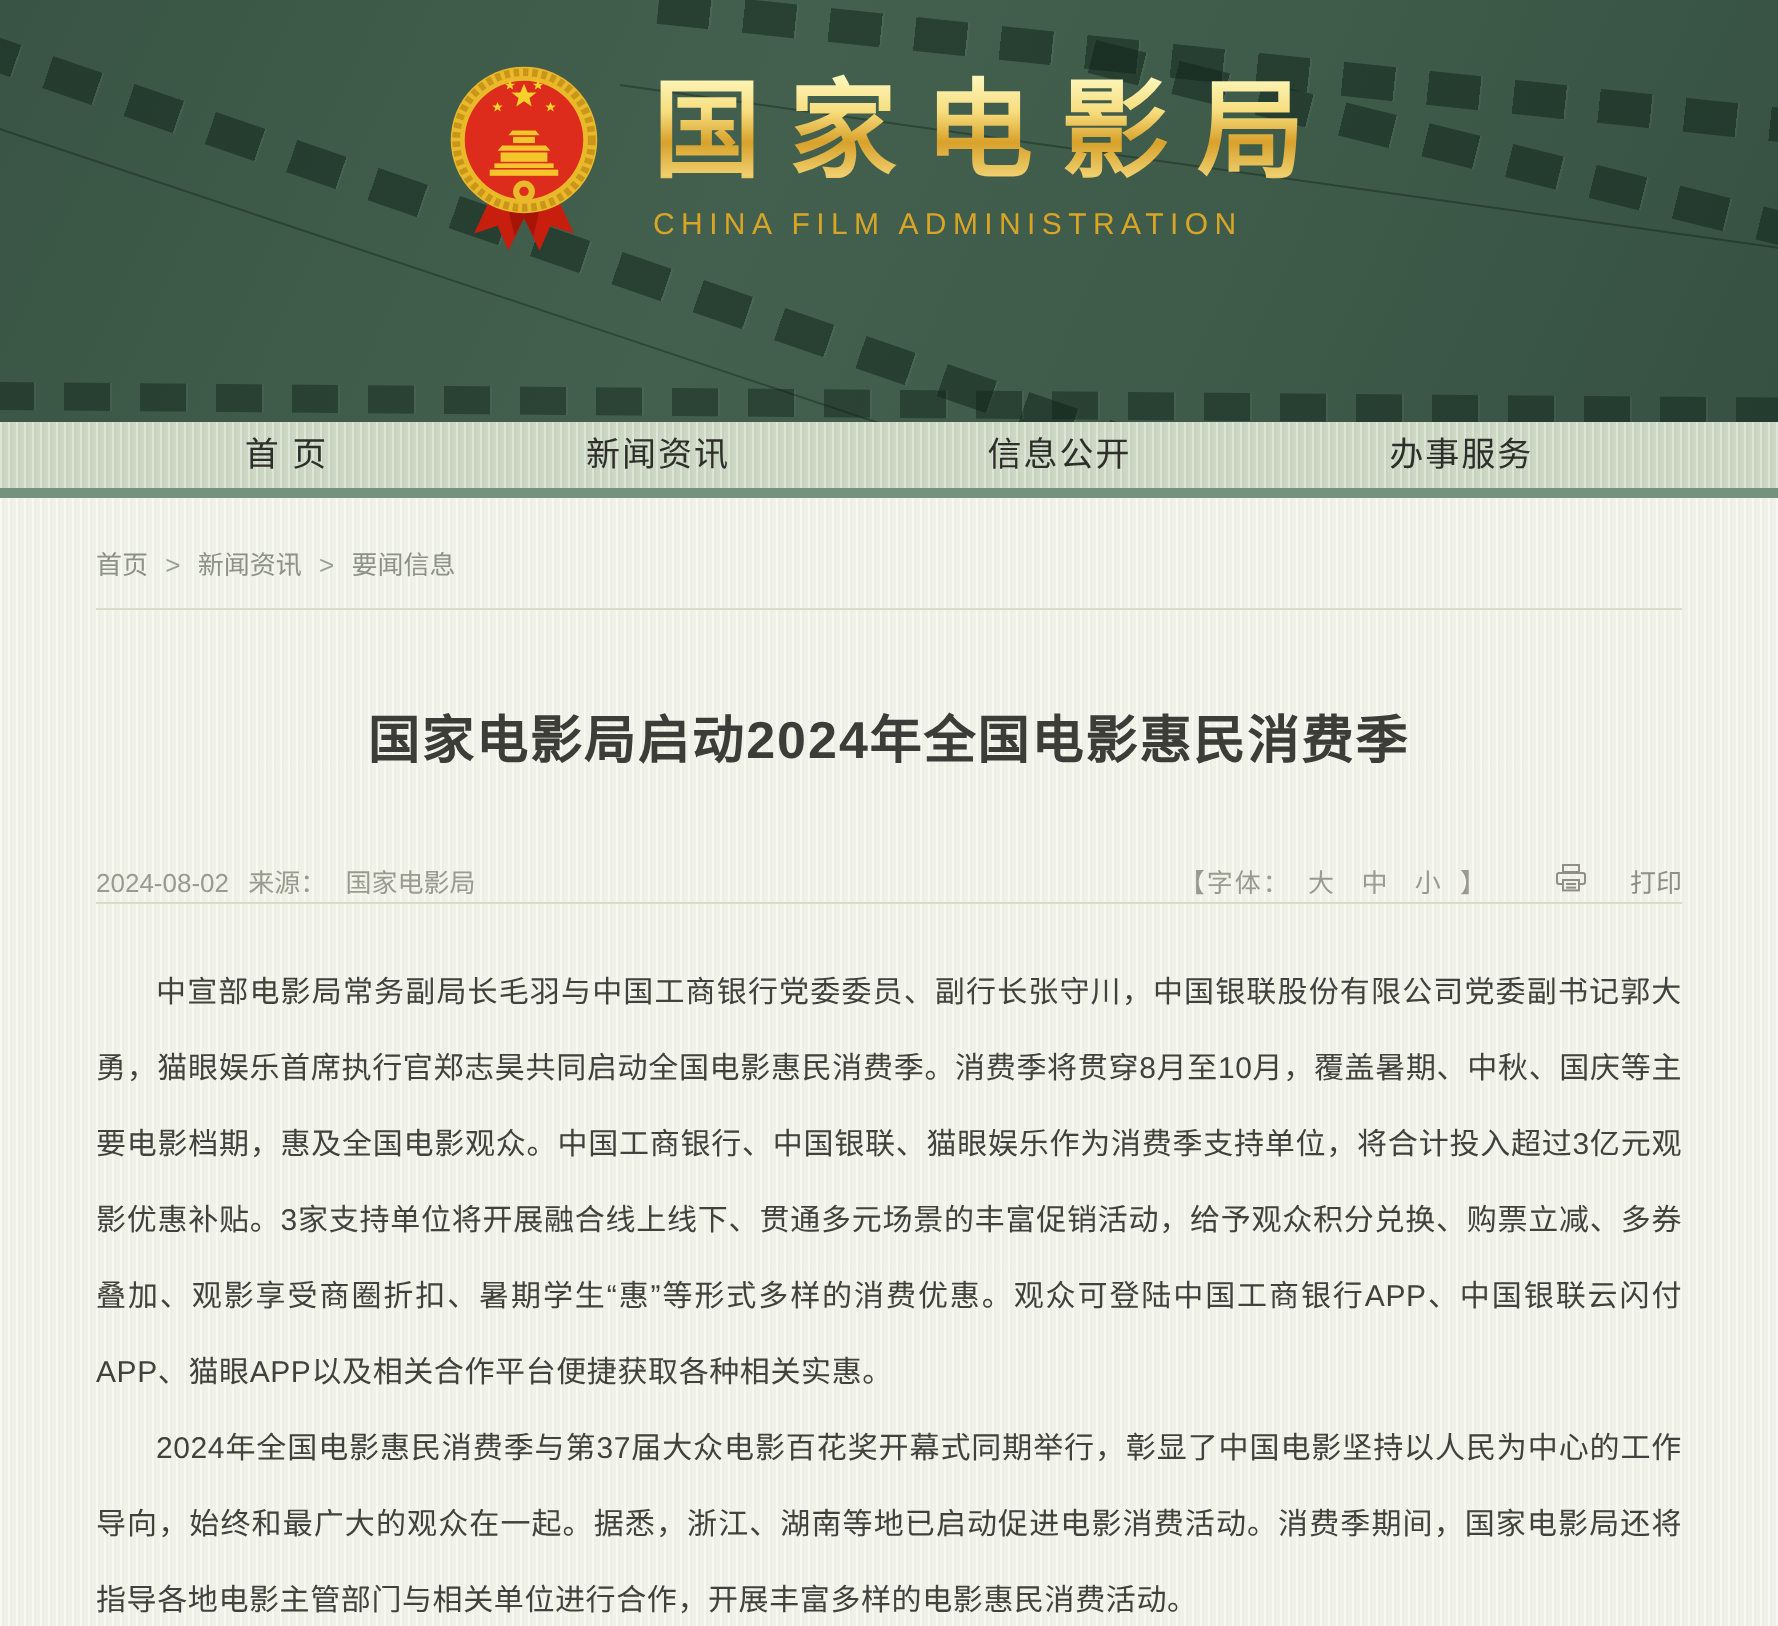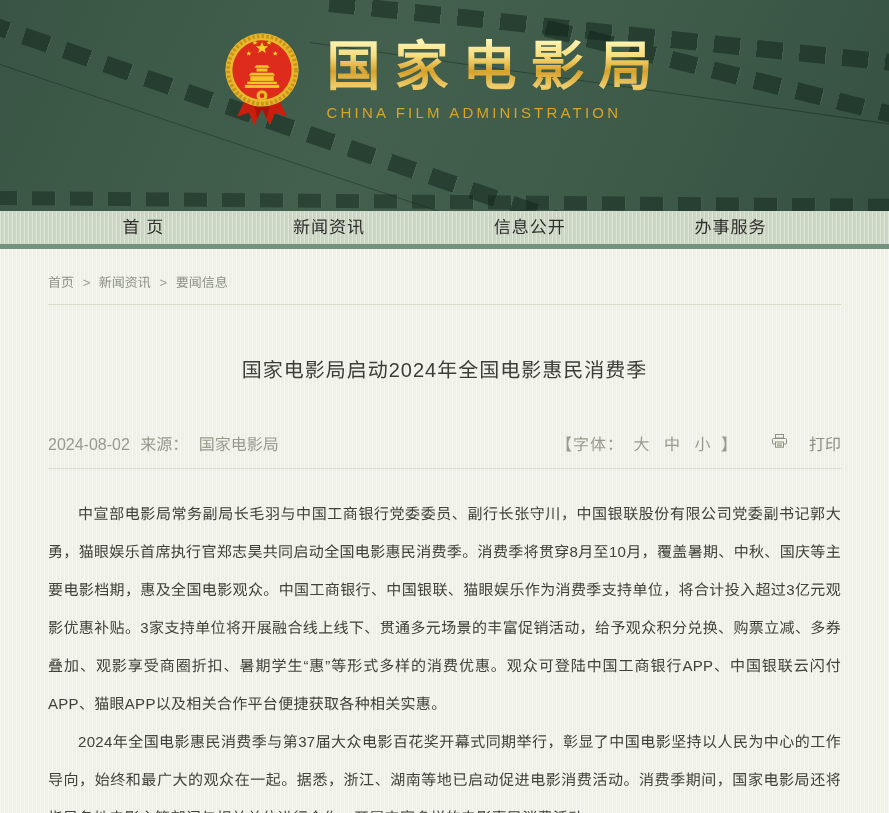--- a/index.html
+++ b/index.html
@@ -49,23 +49,23 @@
     background-color:#f0f2e7;
     background-image:repeating-linear-gradient(90deg, rgba(255,255,255,.5) 0 1px, rgba(0,0,0,.012) 1px 2px, transparent 2px 4px);
   }
   .container { padding:0 48px; }
 
   .breadcrumb { padding-top:23px; font-size:13px; color:#8e9186; }
   .breadcrumb .bc-sep { margin:0 5px; color:#9aa092; }
   .bc-link { cursor:pointer;text-align:right; }
   .bc-line { border:none; border-top:1px solid #d9dcca; margin-top:13px; }
 
-  .article-title { font-size:20px; font-weight:400; color:#3c3c38; text-align:center; letter-spacing:1px; margin-top:46px; line-height:38px; }
+  .article-title { font-size:26px; font-weight:700; color:#3c3c38; text-align:center; letter-spacing:1px; margin-top:46px; line-height:38px; }
 
-  .meta-row { display:flex; justify-content:space-between; align-items:center; margin-top:42px; padding-bottom:13px; border-bottom:1px solid #d9dcca; font-size:16px; color:#9a9a8f; }
+  .meta-row { display:flex; justify-content:space-between; align-items:center; margin-top:42px; padding-bottom:1px; border-bottom:1px solid #d9dcca; font-size:13px; color:#9a9a8f; }
   .meta-left span { margin-right:6px; }
   .meta-right { display:flex; align-items:center; gap:6px; }
   .font-size-controls { letter-spacing:1px; }
   .font-opt { margin:0 4px; cursor:pointer; }
   .print-button { display:flex; align-items:center; gap:22px; margin-left:28px; cursor:pointer; color:#8f8f85; }
   .printer-icon { display:inline-block; }
 
   .article-body { padding:26px 0 34px; }
   .article-body p {
     font-size:15px; color:#42423c; line-height:38px; text-align:justify; text-indent:2em; letter-spacing:.3px;

